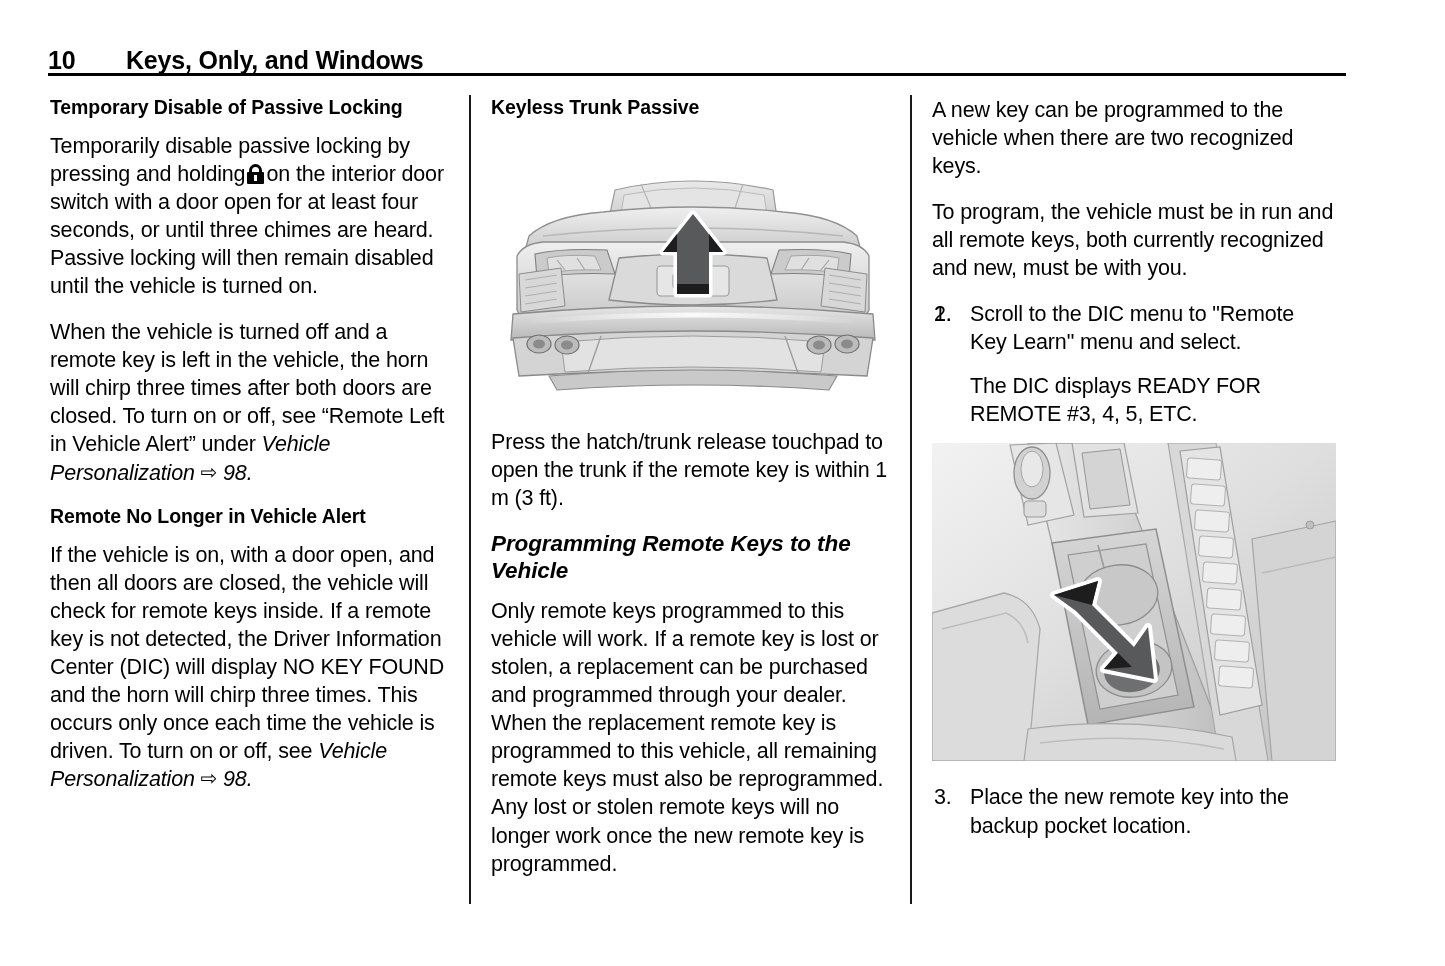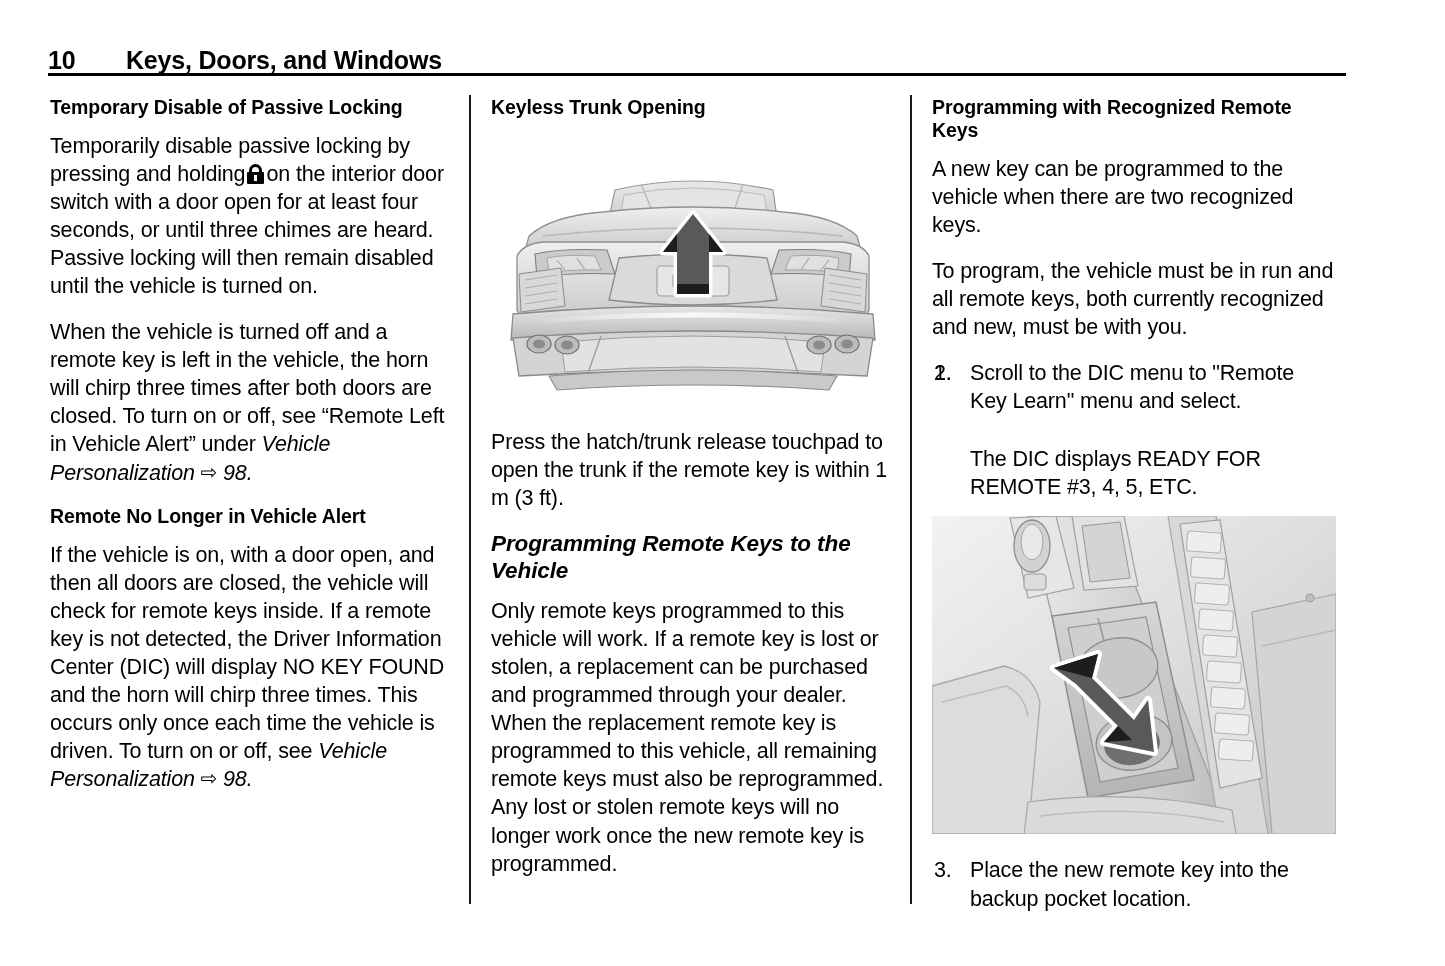--- a/index.html
+++ b/index.html
@@ -164,21 +164,21 @@
   ol.steps > li .num {
     position: absolute;
     left: 2px;
     top: 0;
     width: 30px;
     text-align: left;
     font-size: 21.5px;
   }
   ol.steps > li .sub-para {
     display: block;
-    margin-top: 30px;
+    margin-top: 16px;
   }
 
   
   .figure {
     position: relative;
     background: #ffffff;
   }
   .fig-car {
     margin: 6px 0 24px 0;
     width: 404px;
@@ -191,21 +191,21 @@
   }
   .figure svg { display: block; }
 </style>
 </head>
 <body>
 
 <div class="page">
 
   <div class="page-header">
     <span class="folio">10</span>
-    <span class="chapter">Keys, Doors, and Windows</span>
+    <span class="chapter">Keys, Only, and Windows</span>
   </div>
   <div class="header-rule"></div>
 
   <div class="col-rule col-rule-1"></div>
   <div class="col-rule col-rule-2"></div>
 
   <div class="col col-1">
 
     <h3 class="subhead">Temporary Disable of Passive Locking</h3>
     <p class="body"><span>Temporarily disable passive locking by pressing and holding</span><span class="lock-glyph"><span class="shackle"></span><span class="bodybox"></span><span class="keyhole"></span></span><span>on the interior door switch with a door open for at least four seconds, or until three chimes are heard. Passive locking will then remain disabled until the vehicle is turned on.</span></p>
@@ -218,21 +218,21 @@
     <h3 class="subhead">Remote No Longer in Vehicle Alert</h3>
     <p class="body"><span>If the vehicle is on, with a door open, and then all doors are closed, the vehicle will check for remote keys inside. If a remote key is not detected, the Driver Information Center (DIC) will display NO KEY FOUND and the horn will chirp three times. This occurs only once each time the vehicle is driven. To turn on or off, see</span>
       <span class="ital">Vehicle Personalization</span>
       <span class="xref-arrow">⇨</span>
       <span class="ital">98.</span></p>
 
   </div>
 
   <div class="col col-2">
 
-    <h3 class="subhead">Keyless Trunk Opening</h3>
+    <h3 class="subhead">Keyless Trunk Passive</h3>
 
     <div class="figure fig-car">
       <svg width="404" height="272" viewBox="0 0 404 272" xmlns="http://www.w3.org/2000/svg">
         <defs>
           <linearGradient id="bodyGrad" x1="0" y1="0" x2="0" y2="1">
             <stop offset="0%" stop-color="#efefef"></stop>
             <stop offset="45%" stop-color="#dcdcdc"></stop>
             <stop offset="100%" stop-color="#c4c4c4"></stop>
           </linearGradient>
           <linearGradient id="glassGrad" x1="0" y1="0" x2="0" y2="1">
@@ -327,21 +327,20 @@
 
     <p class="body">Press the hatch/trunk release touchpad to open the trunk if the remote key is within 1 m (3 ft).</p>
 
     <h2 class="head">Programming Remote Keys to the Vehicle</h2>
     <p class="body">Only remote keys programmed to this vehicle will work. If a remote key is lost or stolen, a replacement can be purchased and programmed through your dealer. When the replacement remote key is programmed to this vehicle, all remaining remote keys must also be reprogrammed. Any lost or stolen remote keys will no longer work once the new remote key is programmed.</p>
 
   </div>
 
   <div class="col col-3">
 
-    <h3 class="subhead">Programming with Recognized Remote Keys</h3>
 
     <p class="body tight">A new key can be programmed to the vehicle when there are two recognized keys.</p>
     <p class="body tight">To program, the vehicle must be in run and all remote keys, both currently recognized and new, must be with you.</p>
 
     <ol class="steps">
       <li>
         <span class="num">1.</span>
       </li>
       <li>
         <span class="num">2.</span>

